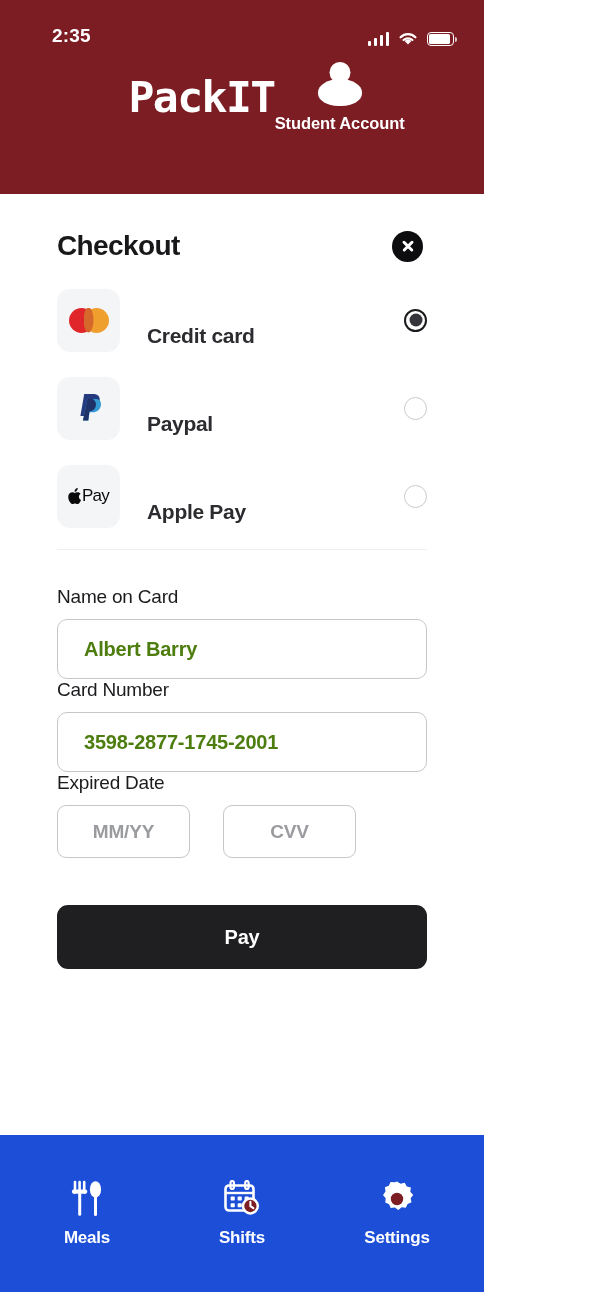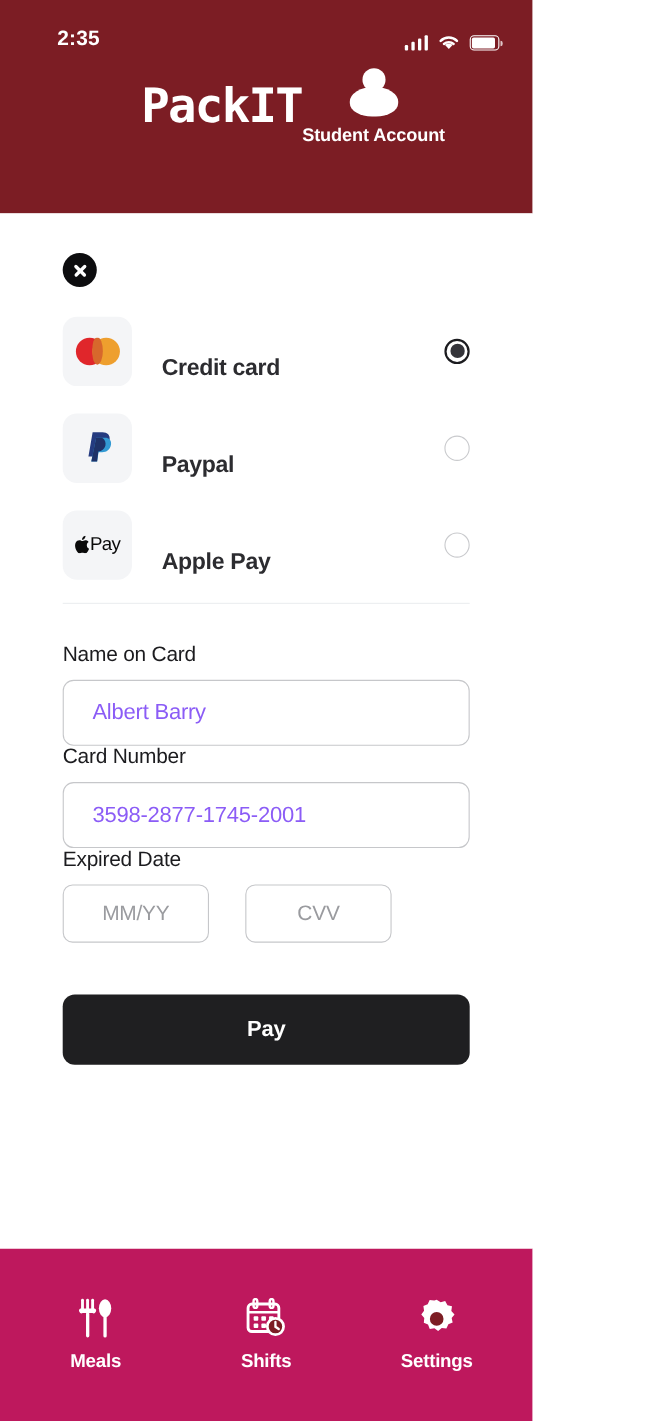--- a/index.html
+++ b/index.html
@@ -285,24 +285,25 @@
   }
 
   .input {
     width: 100%;
     height: 60px;
     border: 1.3px solid #c6c7ca;
     border-radius: 10px;
     background: #ffffff;
     font-family: "Liberation Sans", sans-serif;
     font-size: 20px;
-    color: #8b5cf6;
+    color: #4d7c0f;
     padding: 0 26px;
     outline: none;
     letter-spacing: -0.2px;
+    font-weight: bold;
   }
   .input::placeholder { color: #9a9b9f; }
 
   .field { }
 
   .expiry-row {
     display: flex;
     gap: 33px;
   }
   .input.small {
@@ -326,21 +327,21 @@
     font-size: 20px;
     font-weight: bold;
     letter-spacing: -0.2px;
     cursor: pointer;
   }
 
   
   .bottom-nav {
     flex: 0 0 157px;
     height: 157px;
-    background: #be185d;
+    background: #1d4ed8;
     display: flex;
     align-items: flex-start;
     justify-content: center;
     gap: 63px;
     padding-top: 44px;
   }
   .nav-item {
     display: flex;
     flex-direction: column;
     align-items: center;
@@ -398,20 +399,21 @@
           <span class="body"></span>
         </div>
         <div class="account-label">Student Account</div>
       </div>
     </div>
   </div>
 
   <div class="content">
 
     <div class="checkout-row">
+      <div class="checkout-title">Checkout</div>
       <div class="close-btn"></div>
     </div>
 
     <div class="methods">
 
       <div class="method">
         <div class="method-logo">
           <div class="mc">
             <i class="l"></i>
               <i class="r"></i>

